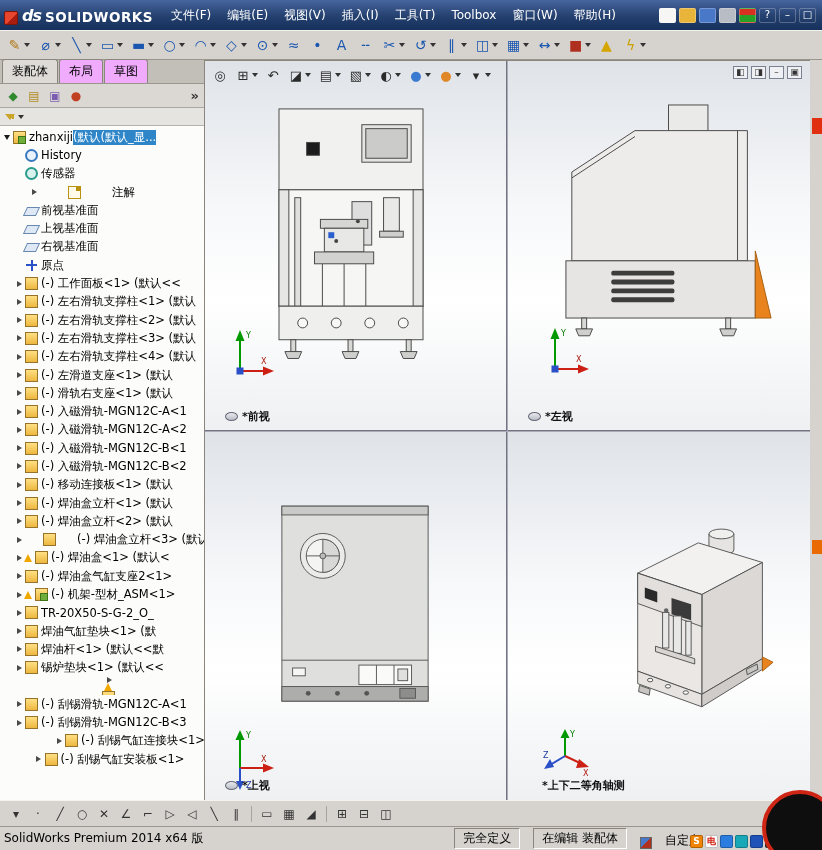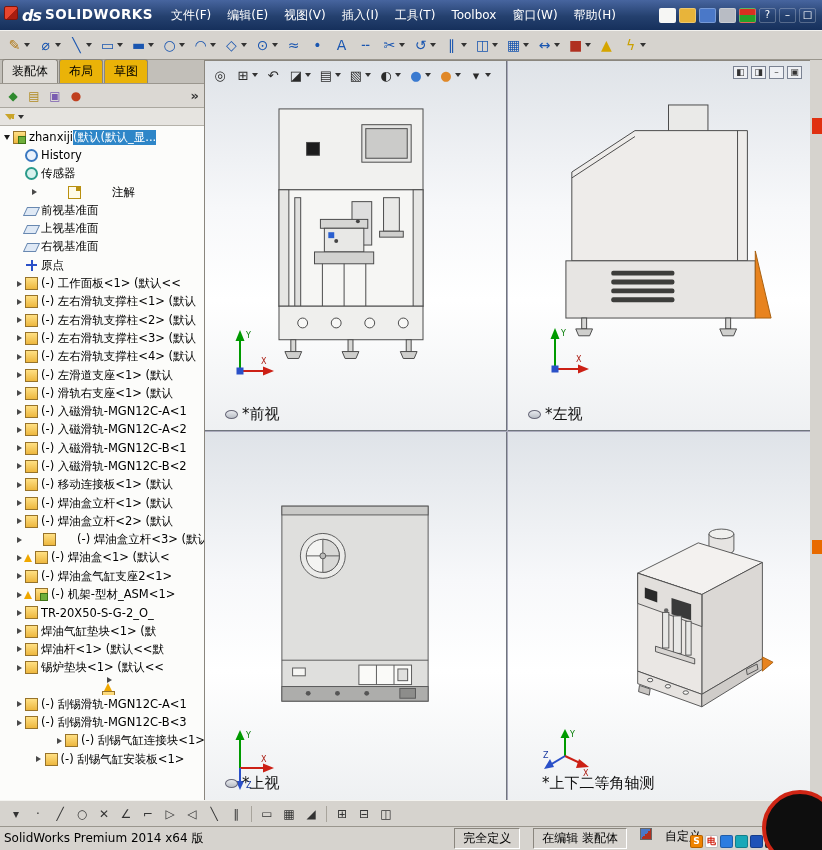--- a/index.html
+++ b/index.html
@@ -1,40 +1,40 @@
 <!DOCTYPE html>
 <html><head>
 <meta charset="utf-8">
 <style>
 *{margin:0;padding:0;box-sizing:border-box}
 html,body{width:822px;height:850px;overflow:hidden}
 body{font-family:"DejaVu Sans","Liberation Sans",sans-serif;font-size:12px;background:#d6d3ce;position:relative;color:#000}
 
 
 .titlebar{position:absolute;left:0;top:0;width:822px;height:30px;background:linear-gradient(#47659f,#24406e 55%,#16305c);display:flex;align-items:center;color:#fff;overflow:hidden}
-.applogo{display:flex;align-items:flex-start;gap:4px;padding:0 10px 0 4px;flex:none}
+.applogo{display:flex;align-items:flex-end;gap:4px;padding:0 10px 0 4px;flex:none}
 .appicon{width:14px;height:14px;border-radius:2px;background:linear-gradient(135deg,#e8452e 55%,#a81d10 55%);border:1px solid #7e150b}
 .ds{font-size:16px;font-weight:bold;font-style:italic;letter-spacing:-1px}
 .sw{font-size:13.5px;font-weight:bold;letter-spacing:.5px}
 .menus{display:flex;height:100%;align-items:stretch}
 .menu-item{padding:0 8px;display:flex;align-items:center;font-size:12px;cursor:default}
 .tb-right{margin-left:auto;display:flex;align-items:center;gap:3px;padding-right:6px}
 .tb-icon{width:17px;height:15px;border:1px solid rgba(255,255,255,.25);border-radius:2px;display:flex;align-items:center;justify-content:center}
 .tb-icon i{font-style:normal;color:#fff;font-size:10px;line-height:1}
 
 
 .toolbar2{position:absolute;left:0;top:30px;width:822px;height:30px;background:#d6d3ce;border-top:1px solid #f2f1ee;border-bottom:1px solid #9a968e;display:flex;align-items:center;padding-left:3px;gap:1px;overflow:hidden}
 .tbtn{height:24px;display:flex;align-items:center;border:1px solid transparent;padding:0 2px;border-radius:2px}
 .tbtn .g{width:17px;text-align:center;font-size:14px;font-style:normal;line-height:1}
 .dd{width:0;height:0;border-left:3px solid transparent;border-right:3px solid transparent;border-top:4px solid #333;margin-left:1px}
 
 
 .leftpanel{position:absolute;left:0;top:60px;width:205px;height:740px;background:#d6d3ce;display:flex;flex-direction:column;border-right:1px solid #8a867e}
 .tabs{display:flex;align-items:flex-end;height:24px;padding:2px 0 0 2px;background:#c2bfb9;border-bottom:1px solid #9a968e}
-.tab{padding:3px 9px 3px;font-size:12px;background:#eab308;border:1px solid #8a867e;border-bottom:none;border-radius:3px 3px 0 0;margin-right:1px;white-space:nowrap}
+.tab{padding:3px 9px 3px;font-size:12px;background:#f0abfc;border:1px solid #8a867e;border-bottom:none;border-radius:3px 3px 0 0;margin-right:1px;white-space:nowrap}
 .tab.active{background:#dedbd6}
 .panelbar{height:24px;display:flex;align-items:center;gap:5px;background:#dbd8d3;border-bottom:1px solid #aaa79f;padding:0 5px}
 .pb-icon{width:16px;height:16px;display:flex;align-items:center;justify-content:center;font-size:12px}
 .pb-icon i{font-style:normal;line-height:1}
 .chev{margin-left:auto;font-weight:bold;color:#333;font-size:13px}
 .filterrow{height:18px;background:#e6e4e0;display:flex;align-items:center;gap:3px;padding:0 5px;border-bottom:1px solid #b5b2aa}
 .funnel{width:0;height:0;border-left:5px solid transparent;border-right:5px solid transparent;border-top:6px solid #caa52a}
 .funnel-stem{width:2px;height:4px;background:#caa52a;margin-left:-6px}
 .tree{flex:1;background:#fcfcfa;overflow:hidden;padding-top:2px}
 .trow{height:18.3px;display:flex;align-items:center;white-space:nowrap;overflow:hidden;font-size:11.5px}
@@ -61,36 +61,36 @@
 #q-front{left:0;top:0;width:302px;height:370px;border-right:1px solid #70757e;border-bottom:1px solid #70757e}
 #q-left{left:303px;top:0;width:302px;height:370px;border-bottom:1px solid #70757e}
 #q-top{left:0;top:371px;width:302px;height:369px;border-right:1px solid #70757e}
 #q-iso{left:303px;top:371px;width:302px;height:369px}
 .doctoolbar{position:absolute;left:4px;top:3px;display:flex;align-items:center;gap:1px;z-index:10}
 .dt-btn{height:22px;display:flex;align-items:center;border:1px solid transparent;padding:0 2px}
 .dt-btn .g{width:16px;text-align:center;font-size:13px;font-style:normal;color:#2a2a2a;line-height:1}
 .mdictl{position:absolute;right:8px;top:5px;display:flex;gap:3px;z-index:10}
 .mdi-btn{width:15px;height:13px;border:1px solid #7a8292;background:#eef0f4;display:flex;align-items:center;justify-content:center;font-size:9px;color:#333}
 .mdi-btn i{font-style:normal;line-height:1}
-.vlabel{position:absolute;display:flex;align-items:center;gap:4px;font-size:15px;font-weight:400;color:#111;z-index:5}
+.vlabel{position:absolute;display:flex;align-items:center;gap:4px;font-size:11px;font-weight:700;color:#111;z-index:5}
 .vl-icon{width:13px;height:9px;border:1px solid #667;border-radius:50%;background:linear-gradient(#e8eaee,#b9bec6);flex:none}
 .machine{position:absolute}
 .triad{position:absolute}
 .edge-marker-a{position:absolute;right:0;top:118px;width:10px;height:16px;background:#e03010;z-index:20}
 .edge-marker-b{position:absolute;right:0;top:540px;width:10px;height:14px;background:#e86a00;z-index:20}
 
 
 .bottombar{position:absolute;left:0;top:800px;width:822px;height:26px;background:#d6d3ce;border-top:1px solid #f4f3f0;display:flex;align-items:center;padding-left:6px;gap:2px}
 .bb-icon{width:20px;height:20px;display:flex;align-items:center;justify-content:center;font-size:12px;color:#333;border:1px solid transparent}
 .bb-icon i{font-style:normal;line-height:1}
 .bb-icon.sep{width:1px;height:16px;background:#a8a49c;margin:0 3px;border:none}
 
 
 .statusbar{position:absolute;left:0;top:826px;width:822px;height:24px;background:#d6d3ce;border-top:1px solid #9a968e;display:flex;align-items:center;font-size:12px;padding-left:4px}
-.sb-cells{margin-left:auto;display:flex;align-items:flex-start;gap:13px}
+.sb-cells{margin-left:auto;display:flex;align-items:flex-end;gap:13px}
 .sb-cell{border:1px solid;border-color:#8a867e #ffffff #ffffff #8a867e;padding:1px 8px;background:#d6d3ce;white-space:nowrap}
 .sb-ico{width:12px;height:12px;background:linear-gradient(135deg,#4a78c8 50%,#b03020 50%);border:1px solid #666}
 .sb-spacer{width:108px;flex:none}
 
 
 .overlaybar{position:absolute;right:44px;bottom:2px;display:flex;gap:2px;align-items:center;z-index:40}
 .ob-icon{width:13px;height:13px;border-radius:2px;display:flex;align-items:center;justify-content:center;border:1px solid rgba(0,0,0,.25)}
 .ob-icon i{font-style:normal;font-size:9px;font-weight:bold;line-height:1}
 .watermark{position:absolute;right:-16px;bottom:-16px;width:76px;height:76px;border-radius:50%;background:#0e0e0e;border:4px solid #cf2515;z-index:50}
 </style>

